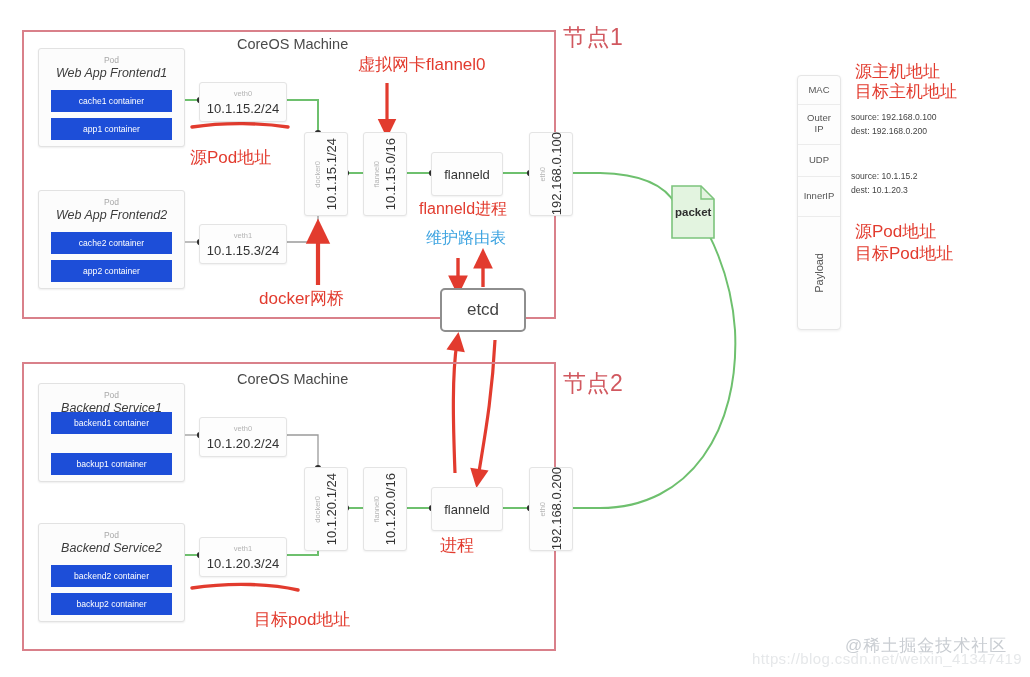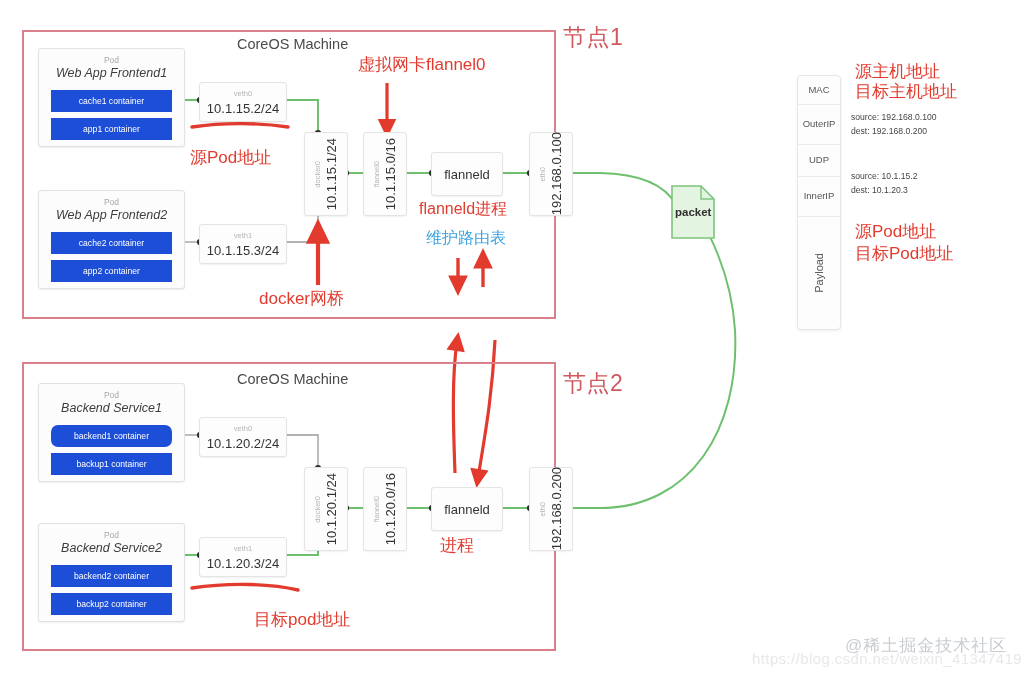--- a/index.html
+++ b/index.html
@@ -207,21 +207,21 @@
     </div>
   </div>
 
   <div class="node-frame" style="left:22px;top:362px;width:530px;height:285px;"></div>
   <div class="node-label" style="left:563px;top:368px;">节点2</div>
   <div class="machine-title" style="left:237px;top:371px;">CoreOS Machine</div>
 
   <div class="pod" style="left:38px;top:383px;width:145px;height:97px;">
     <div class="pod-kind">Pod</div>
     <div class="pod-title">Backend Service1</div>
-    <div class="ctr" style="top:41px;border-radius:7px;">backend1 container</div>
+    <div class="ctr" style="top:28px;">backend1 container</div>
     <div class="ctr" style="top:69px;">backup1 container</div>
   </div>
   <div class="pod" style="left:38px;top:523px;width:145px;height:97px;">
     <div class="pod-kind">Pod</div>
     <div class="pod-title">Backend Service2</div>
     <div class="ctr" style="top:41px;">backend2 container</div>
     <div class="ctr" style="top:69px;">backup2 container</div>
   </div>
   <div class="veth" style="left:199px;top:417px;width:86px;height:38px;">
     <div class="veth-kind">veth0</div>
@@ -244,27 +244,28 @@
     </div>
   </div>
   <div class="fbox" style="left:431px;top:487px;width:70px;height:42px;">flanneld</div>
   <div class="vbox" style="left:529px;top:467px;width:42px;height:82px;">
     <div class="vbox-inner">
       <span class="vtxt kind">eth0</span>
       <span class="vtxt ip">192.168.0.200</span>
     </div>
   </div>
 
+  <div class="etcd" style="left:440px;top:288px;width:82px;height:40px;">etcd</div>
 
   <div class="packet-label" style="left:675px;top:206px;">packet</div>
 
   <div class="pstack" style="left:797px;top:75px;width:42px;height:253px;">
     <div class="pseg" style="top:0;height:28px;">MAC</div>
     <div class="pseg" style="top:28px;height:40px;">
-      <div style="display:flex;flex-direction:row;align-items:center;">
+      <div style="display:flex;flex-direction:column;align-items:center;">
         <span>Outer</span>
         <span>IP</span>
       </div>
     </div>
     <div class="pseg" style="top:68px;height:32px;">UDP</div>
     <div class="pseg" style="top:100px;height:40px;">
       <div style="display:flex;flex-direction:row;align-items:center;">
         <span>Inner</span>
         <span>IP</span>
       </div>

